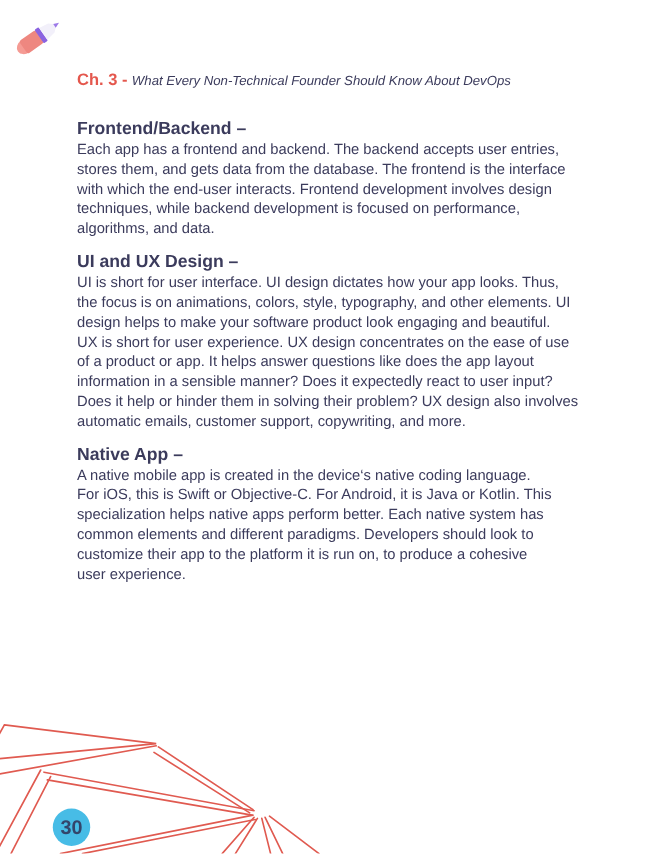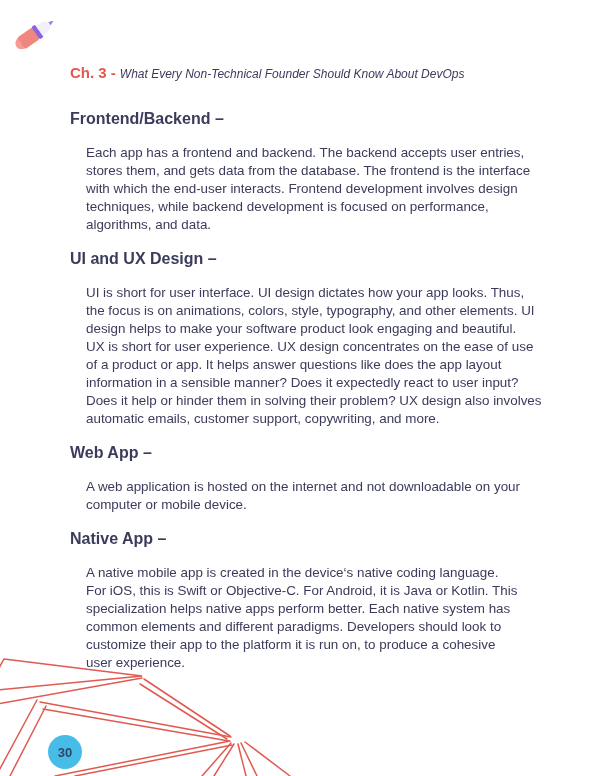--- a/index.html
+++ b/index.html
@@ -42,40 +42,40 @@
   .section { margin: 0; }
   .section + .section { margin-top: 13px; }
   .section h2 {
     margin: 0; padding: 0;
     font-size: 16px;
     font-weight: 700;
     line-height: 18px;
     color: #3b3b5c;
   }
   .section p {
-    margin: 16px; padding: 0;
+    margin: 0; padding: 0;
     font-size: 13.4px;
     font-weight: 400;
     line-height: 18px;
     color: #3b3b5c;
     white-space: pre-line;
   }
   .deco {
     position: absolute; left: 0; top: 0;
     width: 600px; height: 776px;
     pointer-events: none;
   }
   .page-number {
     position: absolute; left: 48px; top: 735px;
     width: 34px; height: 34px;
     border-radius: 50%;
     background: #47bce6;
     display: flex; align-items: center; justify-content: center;
     color: #33456b;
-    font-size: 13px;
+    font-size: 18px;
     font-weight: 600;
   }
 </style>
 </head>
 <body>
 
 <div class="page">
 
   <div class="logo">
     <svg width="52" height="46" viewBox="0 0 52 46" xmlns="http://www.w3.org/2000/svg">
@@ -109,25 +109,20 @@
       <p>UI is short for user interface. UI design dictates how your app looks. Thus,
 the focus is on animations, colors, style, typography, and other elements. UI
 design helps to make your software product look engaging and beautiful.
 UX is short for user experience. UX design concentrates on the ease of use
 of a product or app. It helps answer questions like does the app layout
 information in a sensible manner? Does it expectedly react to user input?
 Does it help or hinder them in solving their problem? UX design also involves
 automatic emails, customer support, copywriting, and more.</p>
     </div>
 
-    <div class="section">
-      <h2>Web App –</h2>
-      <p>A web application is hosted on the internet and not downloadable on your
-computer or mobile device.</p>
-    </div>
 
     <div class="section">
       <h2>Native App –</h2>
       <p>A native mobile app is created in the device‘s native coding language.
 For iOS, this is Swift or Objective-C. For Android, it is Java or Kotlin. This
 specialization helps native apps perform better. Each native system has
 common elements and different paradigms. Developers should look to
 customize their app to the platform it is run on, to produce a cohesive
 user experience.</p>
     </div>

